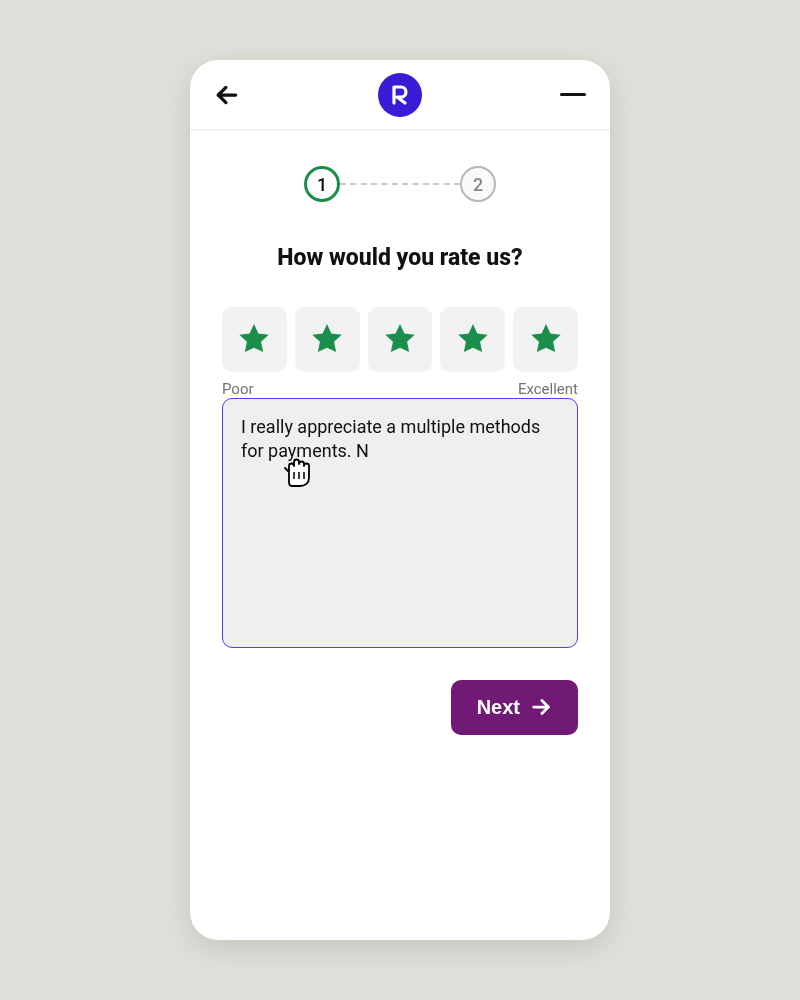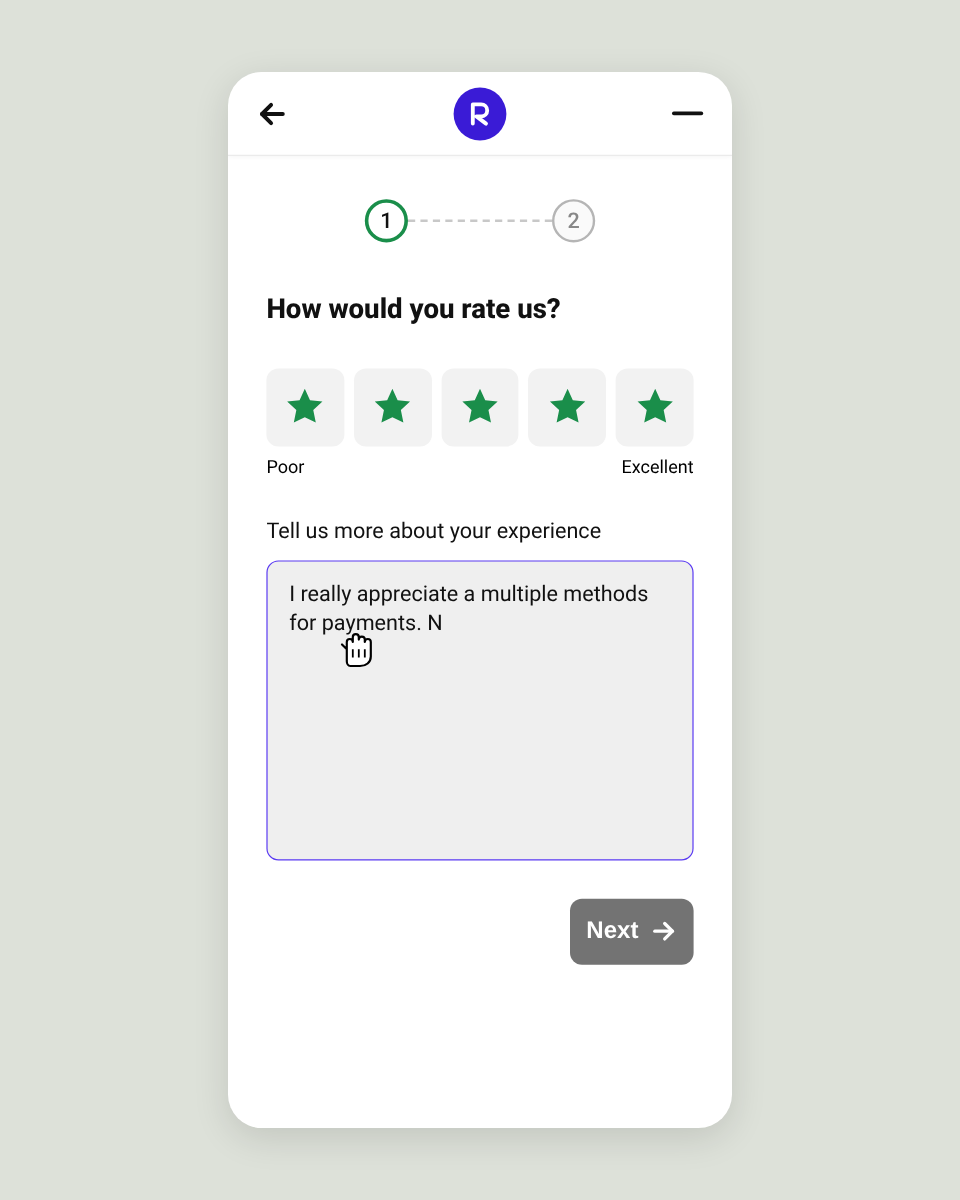--- a/index.html
+++ b/index.html
@@ -70,20 +70,21 @@
     flex: 0 0 120px;
     height: 0;
     border-top: 2px dashed #c8c8c8;
   }
 
   h1.heading {
     font-size: 23px;
     font-weight: 800;
     color: #111;
     margin-bottom: 36px;
+    text-align: center;
   }
 
   .field-label {
     font-size: 18px;
     color: #111;
     margin-bottom: 14px;
   }
 
   .stars-row {
     display:flex;
@@ -94,24 +95,23 @@
     aspect-ratio: 1 / 1;
     background: #f2f2f2;
     border-radius: 10px;
     display:flex; align-items:center; justify-content:center;
     cursor:pointer;
   }
   .star-box svg { width: 36px; height: 36px; }
   .scale {
     display:flex;
     justify-content:space-between;
-    color:#000000;
+    color:#737373;
     font-size: 15px;
     margin-top: 8px;
-    margin-bottom: 34px;
   }
 
   .textarea-wrap { position: relative; }
   textarea.experience {
     width: 100%;
     height: 250px;
     border: 1.5px solid #5a3af2;
     background: #efefef;
     border-radius: 10px;
     padding: 16px 18px;
@@ -129,25 +129,25 @@
     top: 54px;
     pointer-events: none;
   }
 
   .footer {
     display:flex;
     justify-content:flex-end;
     margin-top: 28px;
   }
   .next-btn {
-    background: #737373;
+    background: #701a75;
     color: #fff;
     border: none;
     border-radius: 10px;
-    padding: 16px 14px;
+    padding: 16px 26px;
     font-size: 20px;
     font-weight: 600;
     display:flex;
     align-items:center;
     gap: 10px;
     cursor:pointer;
   }
   .next-btn svg { width: 22px; height: 22px; }
 </style>
 </head>
@@ -209,21 +209,20 @@
             <path fill="#1a8e4a" d="M12 2l2.9 6.3 6.9.8-5.1 4.7 1.4 6.9L12 17.8 5.9 20.7l1.4-6.9L2.2 9.1l6.9-.8L12 2z"></path>
           </svg>
       </div>
     </div>
 
     <div class="scale">
       <span>Poor</span>
       <span>Excellent</span>
     </div>
 
-    <div class="field-label">Tell us more about your experience</div>
 
     <div class="textarea-wrap">
       <textarea class="experience" style="">I really appreciate a multiple methods for payments. N</textarea>
       <svg class="cursor-overlay" width="32" height="36" viewBox="0 0 32 36">
         <path d="M10 34 C8 34 7 32 7 30 V14 a2.5 2.5 0 0 1 5 0 V10 a2.5 2.5 0 0 1 5 0 V12 a2.5 2.5 0 0 1 5 0 V14 a2.5 2.5 0 0 1 5 0 V26 c0 5 -4 8 -9 8 H10 Z
                  M7 20 L3 16" fill="#ffffff" stroke="#000000" stroke-width="1.8" stroke-linejoin="round" stroke-linecap="round"></path>
         <line x1="12" y1="20" x2="12" y2="27" stroke="#000" stroke-width="1.5"></line>
         <line x1="17" y1="20" x2="17" y2="27" stroke="#000" stroke-width="1.5"></line>
         <line x1="22" y1="20" x2="22" y2="27" stroke="#000" stroke-width="1.5"></line>
       </svg>

